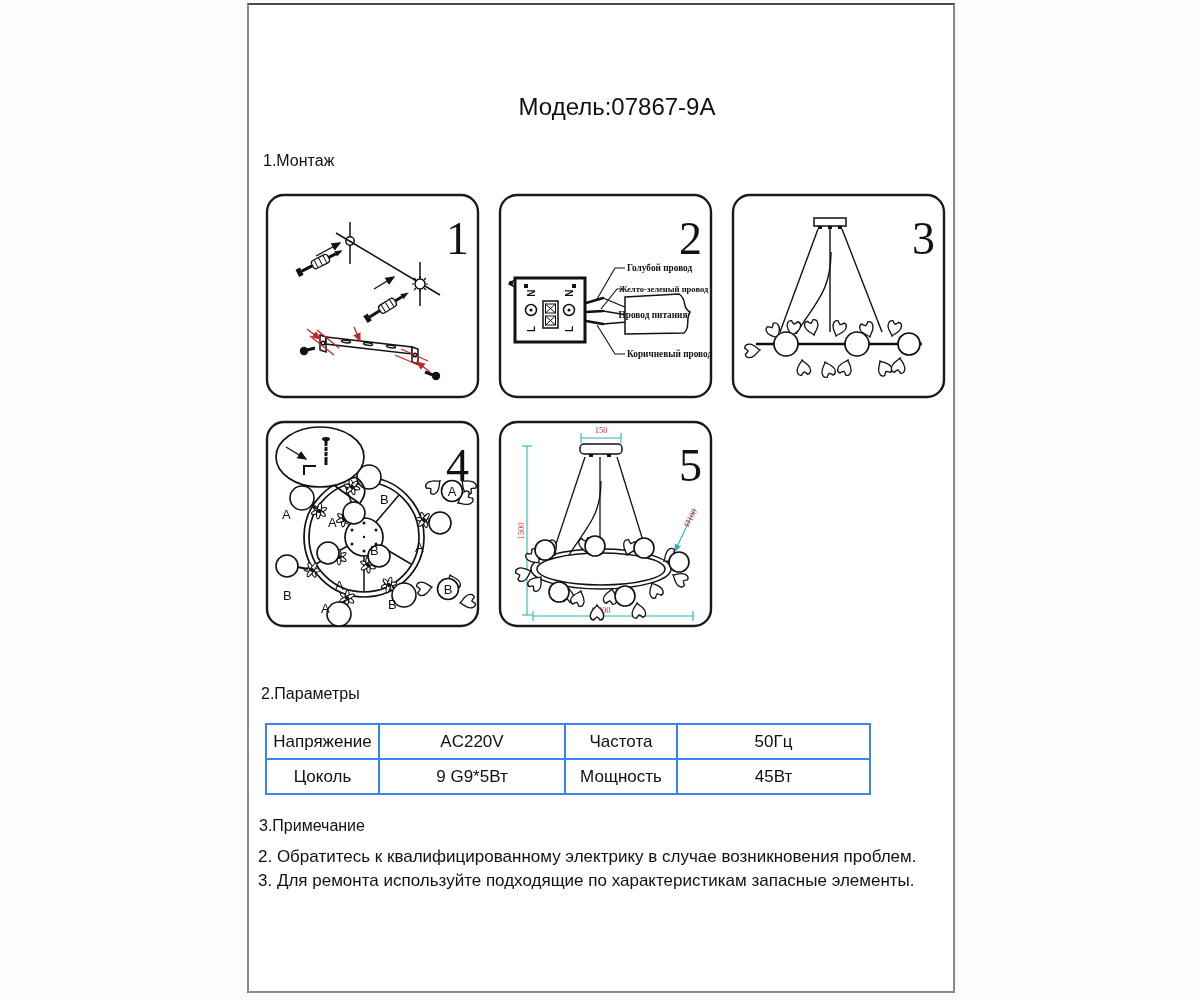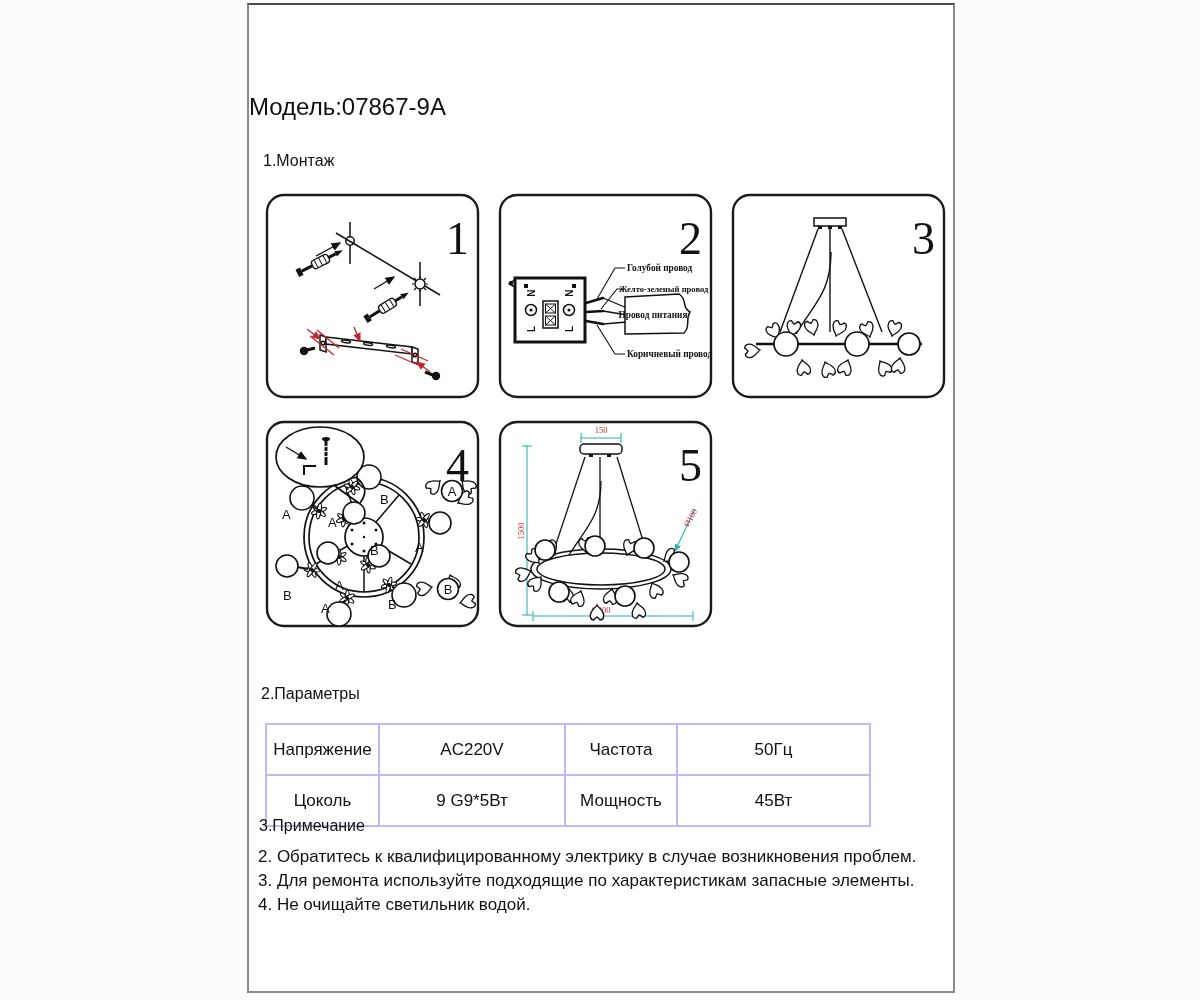--- a/index.html
+++ b/index.html
@@ -1,26 +1,26 @@
 <!DOCTYPE html>
 <html><head>
 <meta charset="utf-8">
 <style>
   html,body{margin:0;padding:0;width:1200px;height:1000px;background:#fcfcfc;overflow:hidden;}
   body{font-family:"Liberation Sans",sans-serif;color:#111;}
   .page{position:absolute;left:247px;top:3px;width:708px;height:990px;background:#fff;
         border:2px solid #8a8a8a;border-top-color:#4a4a4a;box-sizing:border-box;}
   .title{position:absolute;left:0;top:36px;width:100%;text-align:center;
          font-size:41px;letter-spacing:1px;}
-  .model{position:absolute;left:0;top:88px;width:100%;text-align:left;font-size:24px;}
+  .model{position:absolute;left:16px;top:88px;width:100%;text-align:center;font-size:24px;}
   .sec{position:absolute;font-size:16px;}
   .panel{position:absolute;}
   table.params{position:absolute;left:16px;top:718px;border-collapse:collapse;}
-  table.params td{border:2px solid #c4b5fd;height:33px;text-align:center;
-                  font-size:17px;padding:8px 4px;}
+  table.params td{border:2px solid #3b82f6;height:33px;text-align:center;
+                  font-size:17px;padding:0 4px;}
   td.c0{width:103px}td.c1{width:176px}td.c2{width:102px}td.c3{width:183px}
   .notes{position:absolute;left:9px;top:840px;width:690px;font-size:17px;line-height:24px;}
   .note{padding-left:27px;text-indent:-27px;}
   .num{font-family:"Liberation Serif",serif;font-size:46px;fill:#111;}
   .wlabel{font-family:"Liberation Serif",serif;font-weight:bold;font-size:9.3px;fill:#111;}
   .ab{font-size:13px;fill:#111;}
   .dim{font-family:"Liberation Serif",serif;font-size:8.5px;fill:#c4242b;}
   svg{display:block;}
 </style>
 </head>
@@ -393,16 +393,15 @@
       <td class="c3">45Вт</td>
     </tr>
   </tbody>
     </table>
 
   <div class="sec" style="left:10px;top:812px">3.Примечание</div>
 
   <div class="notes">
     <div class="note">2. Обратитесь к квалифицированному электрику в случае возникновения проблем.</div>
     <div class="note">3. Для ремонта используйте подходящие по характеристикам запасные элементы.</div>
-    <div class="note">4. Не очищайте светильник водой.</div>
   </div>
 
 </div>
 
 </body></html>

